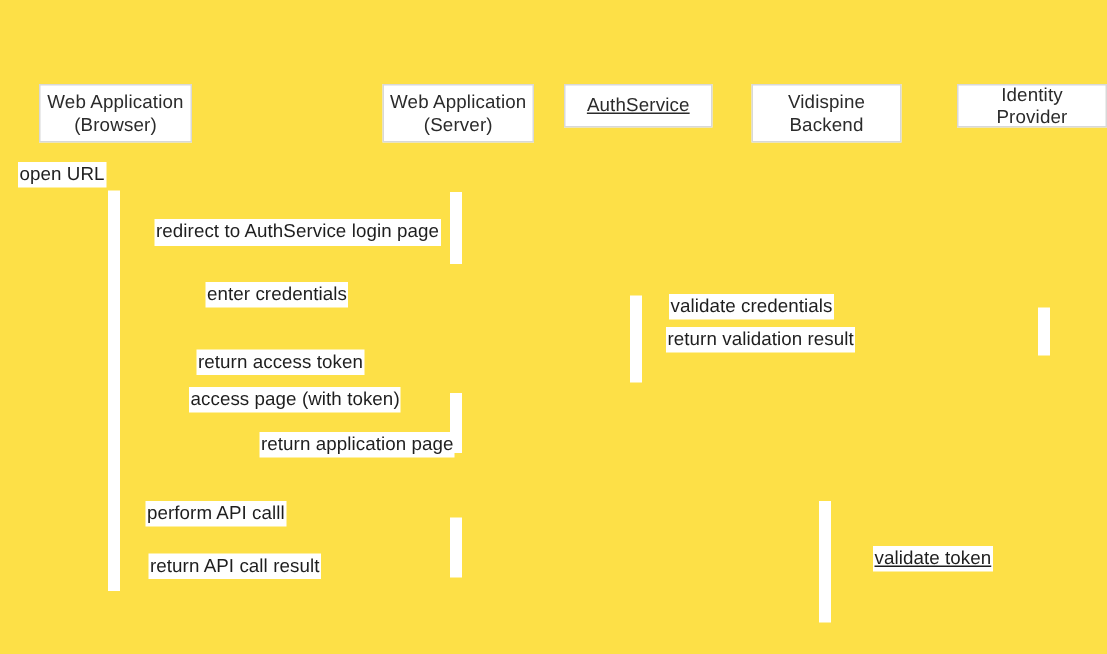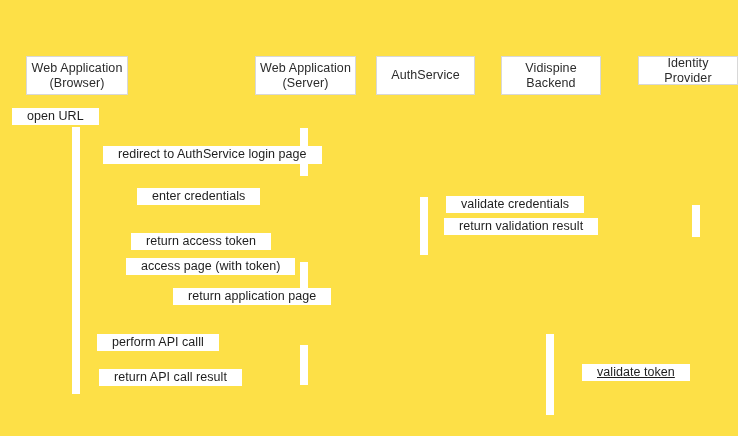--- a/index.html
+++ b/index.html
@@ -38,38 +38,38 @@
     position: absolute;
     background: #ffffff;
   }
   .msg {
     position: absolute;
     background: #ffffff;
     color: #1e1e1e;
     font-size: 12.5px;
     line-height: 16px;
     white-space: nowrap;
-    padding: 0px 15px;
+    padding: 0px 1px;
     box-sizing: border-box;
     letter-spacing: 0.05px;
   }
 </style>
 </head>
 <body>
 
 <div id="canvas">
     <div class="participant" style="left: 26px; top: 56px; width: 102px; height: 39px;">
       <span>Web Application</span>
       <span>(Browser)</span>
     </div>
     <div class="participant" style="left: 255px; top: 56px; width: 101px; height: 39px;">
       <span>Web Application</span>
       <span>(Server)</span>
     </div>
-    <div class="participant" style="left: 376px; top: 56px; width: 99px; height: 39px;">
+    <div class="participant" style="left: 376px; top: 56px; width: 99px; height: 29px; text-decoration: underline;">
       <span>AuthService</span>
     </div>
     <div class="participant" style="left: 501px; top: 56px; width: 100px; height: 39px;">
       <span>Vidispine</span>
       <span>Backend</span>
     </div>
     <div class="participant" style="left: 638px; top: 56px; width: 100px; height: 29px;">
       <span>Identity</span>
       <span>Provider</span>
     </div>

